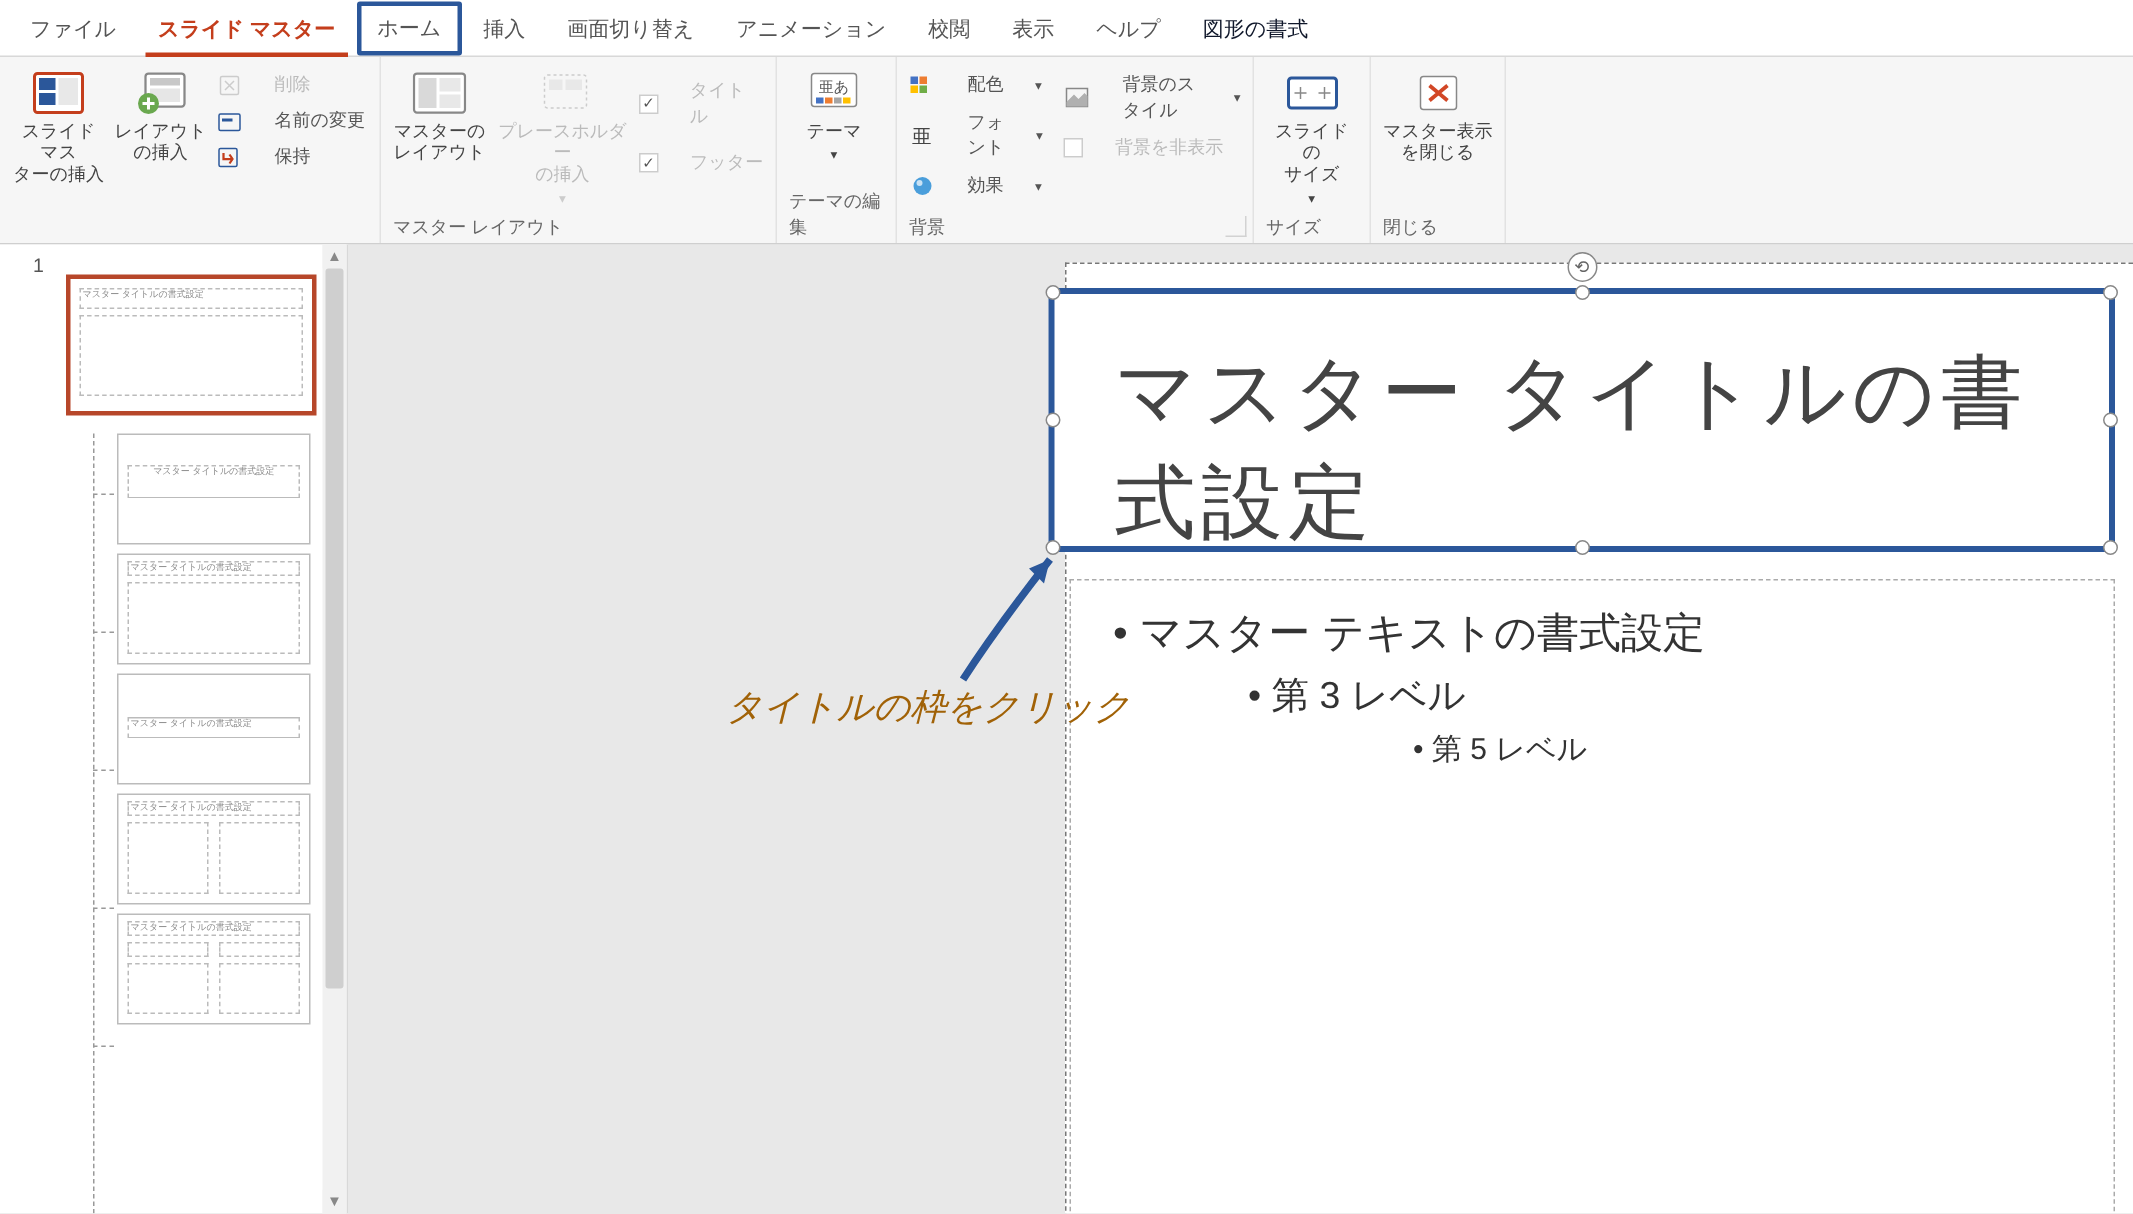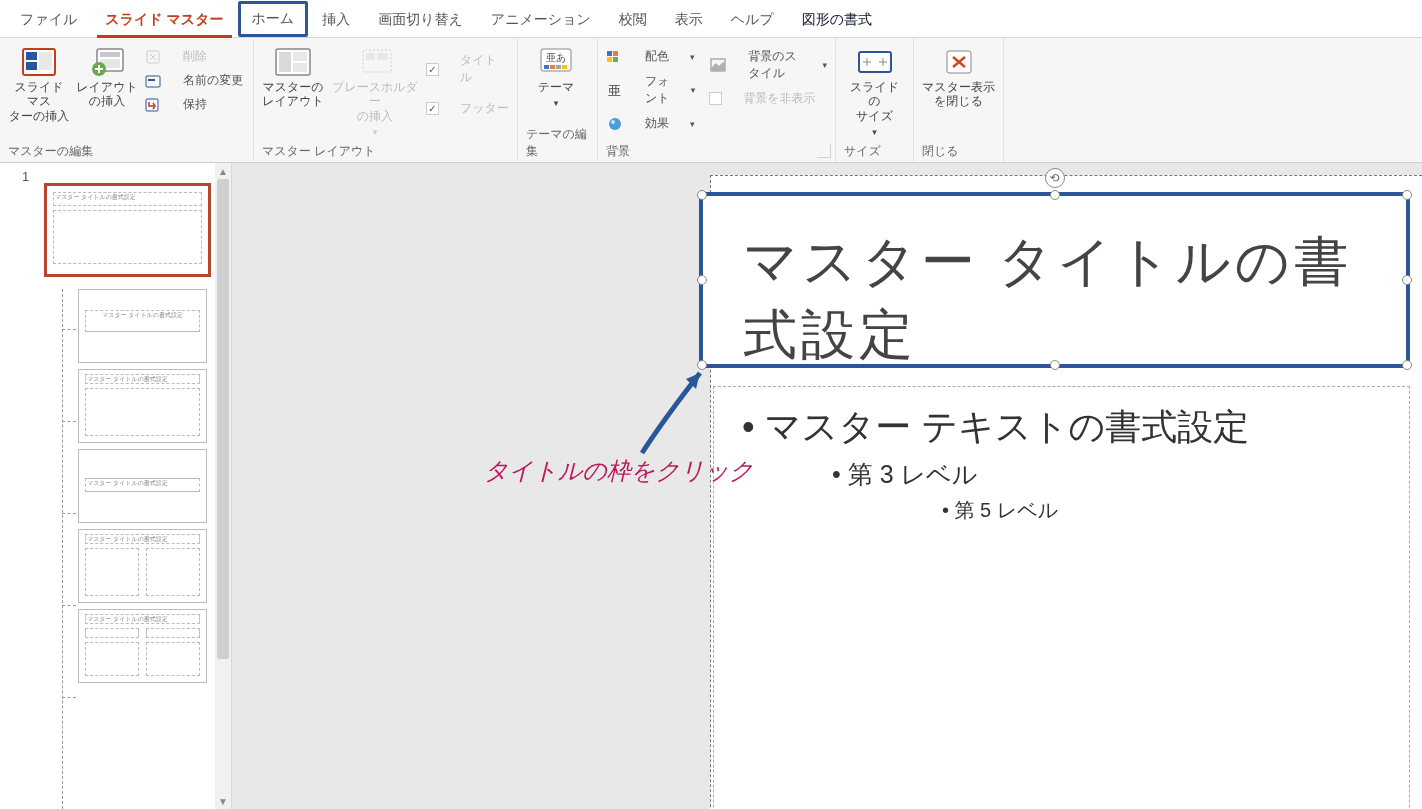--- a/index.html
+++ b/index.html
@@ -40,28 +40,28 @@
 .tree-h{position:absolute;left:62px;width:14px;border-top:1px dashed #999}
 .th-mini{position:absolute;border:1px dashed #bbb;font-size:6px;color:#888;overflow:hidden;line-height:1;padding:1px}
 
 .canvas-area{flex:1;position:relative;overflow:hidden}
 .slide{position:absolute;left:478px;top:12px;right:0;height:797px;background:#fff;border:1px dashed #777;border-right:none;border-bottom:none}
 .title-box{position:absolute;left:-12px;top:16px;right:12px;height:176px;border:4px solid #2b579a;background:#fff}
 .grip{position:absolute;width:10px;height:10px;border:1px solid #888;border-radius:50%;background:#fff}
 .rot{position:absolute;left:50%;top:-28px;margin-left:-10px;width:20px;height:20px;border:1px solid #888;border-radius:50%;display:flex;align-items:center;justify-content:center;font-size:12px;color:#666;background:#fff}
 .title-text{font-size:54px;font-weight:300;color:#444;padding:30px 30px 0 40px;font-family:"Yu Gothic Light","Yu Gothic",sans-serif;letter-spacing:4px}
 .body-box{position:absolute;left:2px;top:210px;right:12px;bottom:20px;border:1px dashed #aaa;padding:10px 28px;font-size:26px;font-weight:300}
-.b1{font-size:36px;margin:6px 0}
+.b1{font-size:28px;margin:6px 0}
 .b2{font-size:27px;margin:6px 0 6px 40px}
 .b3{font-size:25px;margin:6px 0 6px 90px}
 .b4{font-size:23px;margin:6px 0 6px 150px}
 .b5{font-size:20px;margin:6px 0 6px 200px}
 .bull::before{content:"• ";}
 
-.annot{position:absolute;left:252px;top:292px;color:#be185d;font-size:24px;font-style:italic;font-weight:500}
+.annot{position:absolute;left:252px;top:292px;color:#a16207;font-size:24px;font-style:italic;font-weight:500}
 .arrow{position:absolute;left:402px;top:196px;width:80px;height:100px;pointer-events:none}
 
 svg{display:block}
 </style>
 </head>
 <body>
 
 <div class="tabbar">
   <div class="tab">ファイル</div>
   <div class="tab active">スライド マスター</div>
@@ -127,21 +127,20 @@
               <svg width="18" height="16">
                 <rect x="2" y="2" width="12" height="12" rx="1" fill="none" stroke="#2b579a"></rect>
                 <path d="M5 5 L5 9 L11 9" fill="none" stroke="#c43e1c" stroke-width="1.5"></path>
                 <path d="M9 6 L11 9 L9 12" fill="none" stroke="#c43e1c" stroke-width="1.5"></path>
               </svg>
             </span>
           <span>保持</span>
         </div>
       </div>
     </div>
-    <div class="group-label">マスターの編集</div>
   </div>
 
   <div class="group" style="width:264px">
     <div class="group-inner">
       <div class="bigbtn">
         <span class="ico">
             <svg width="36" height="28">
               <rect x="1" y="1" width="34" height="26" rx="2" fill="#fff" stroke="#888" stroke-width="1.5"></rect>
               <rect x="4" y="4" width="12" height="20" fill="#d9d9d9"></rect>
               <rect x="18" y="4" width="14" height="9" fill="#e8e8e8"></rect>

